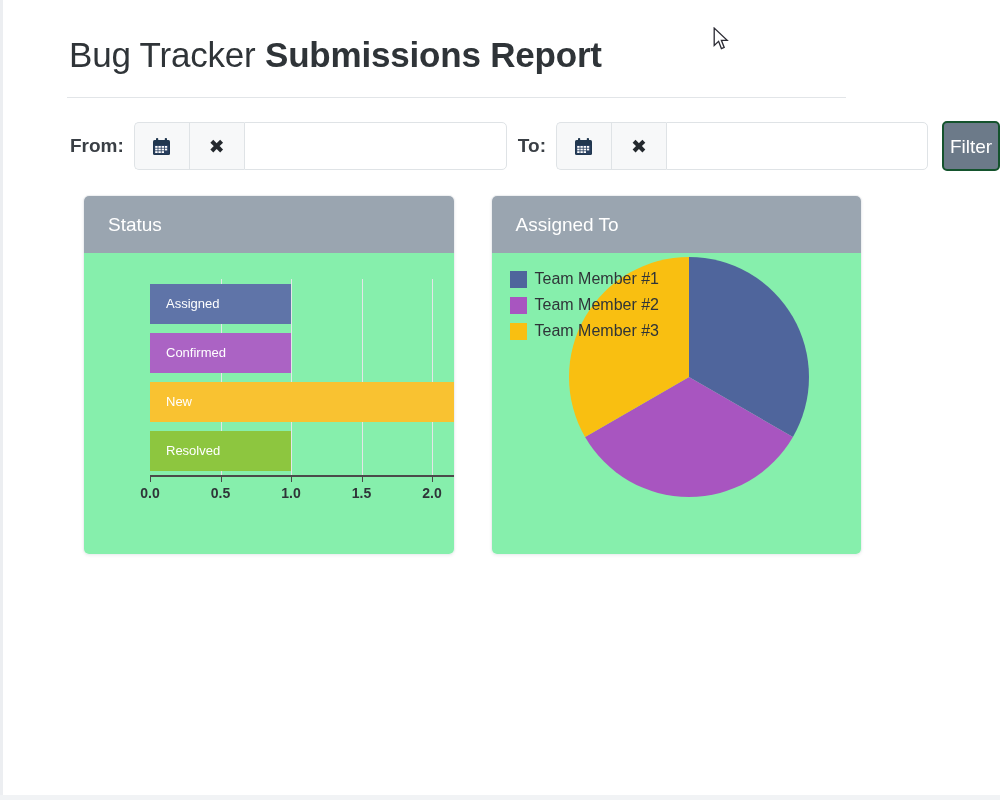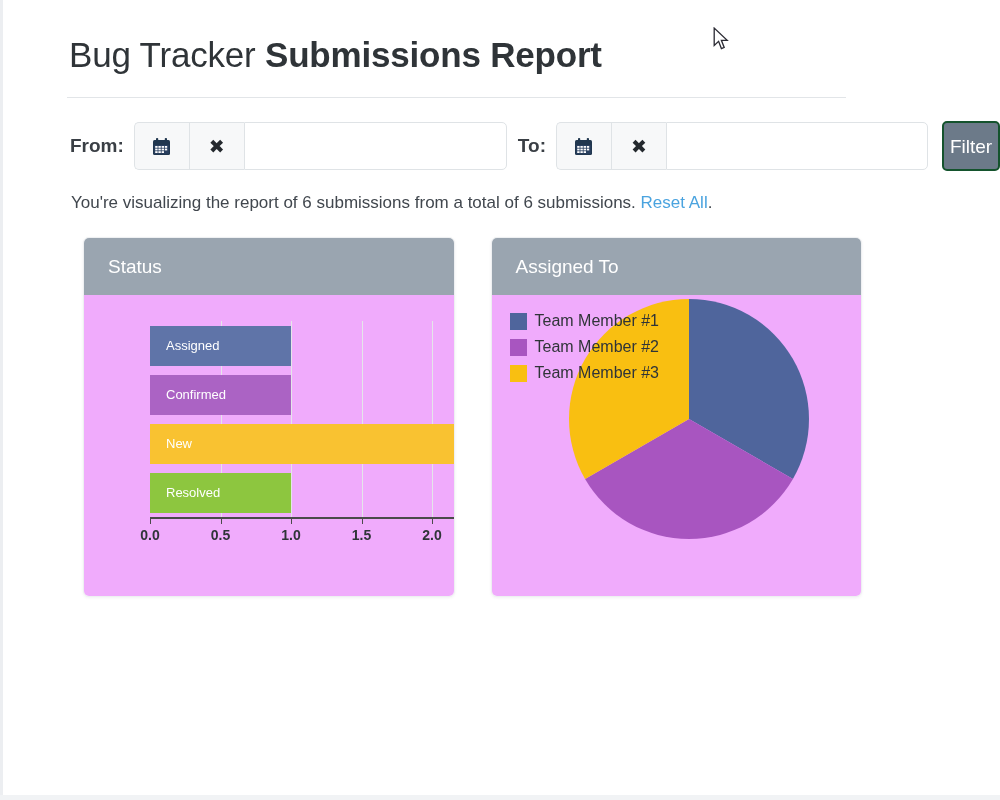--- a/index.html
+++ b/index.html
@@ -177,21 +177,21 @@
     display: flex;
     align-items: center;
     padding-left: 24px;
     color: #ffffff;
     font-size: 19px;
     font-weight: 400;
   }
   .card-body {
     height: 301px;
     position: relative;
-    background: #f0abfc;
+    background: #86efac;
   }
 
   
   .barchart {
     position: absolute;
     left: 0; top: 0;
     width: 490px; height: 301px;
   }
   .bc-grid-line {
     position: absolute;
@@ -356,22 +356,20 @@
       </div>
       <div class="ig-btn second">
         <span class="x-icon">✖</span>
       </div>
       <input class="ig-field to-field" type="text" value="" placeholder="" style="">
     </div>
 
     <button class="filter-btn">Filter</button>
   </div>
 
-  <div class="summary"><span>You're visualizing the report of 6 submissions from a total of 6 submissions.</span>
-    <a class="reset-link">Reset All</a><span>.</span></div>
 
   <div class="cards-row">
 
     <div class="card">
       <div class="card-header">
         <span>Status</span>
       </div>
       <div class="card-body">
         <div class="barchart" id="barchart">
             <div class="bc-grid-line" style="left: 136.5px; top: 26px;"></div>

